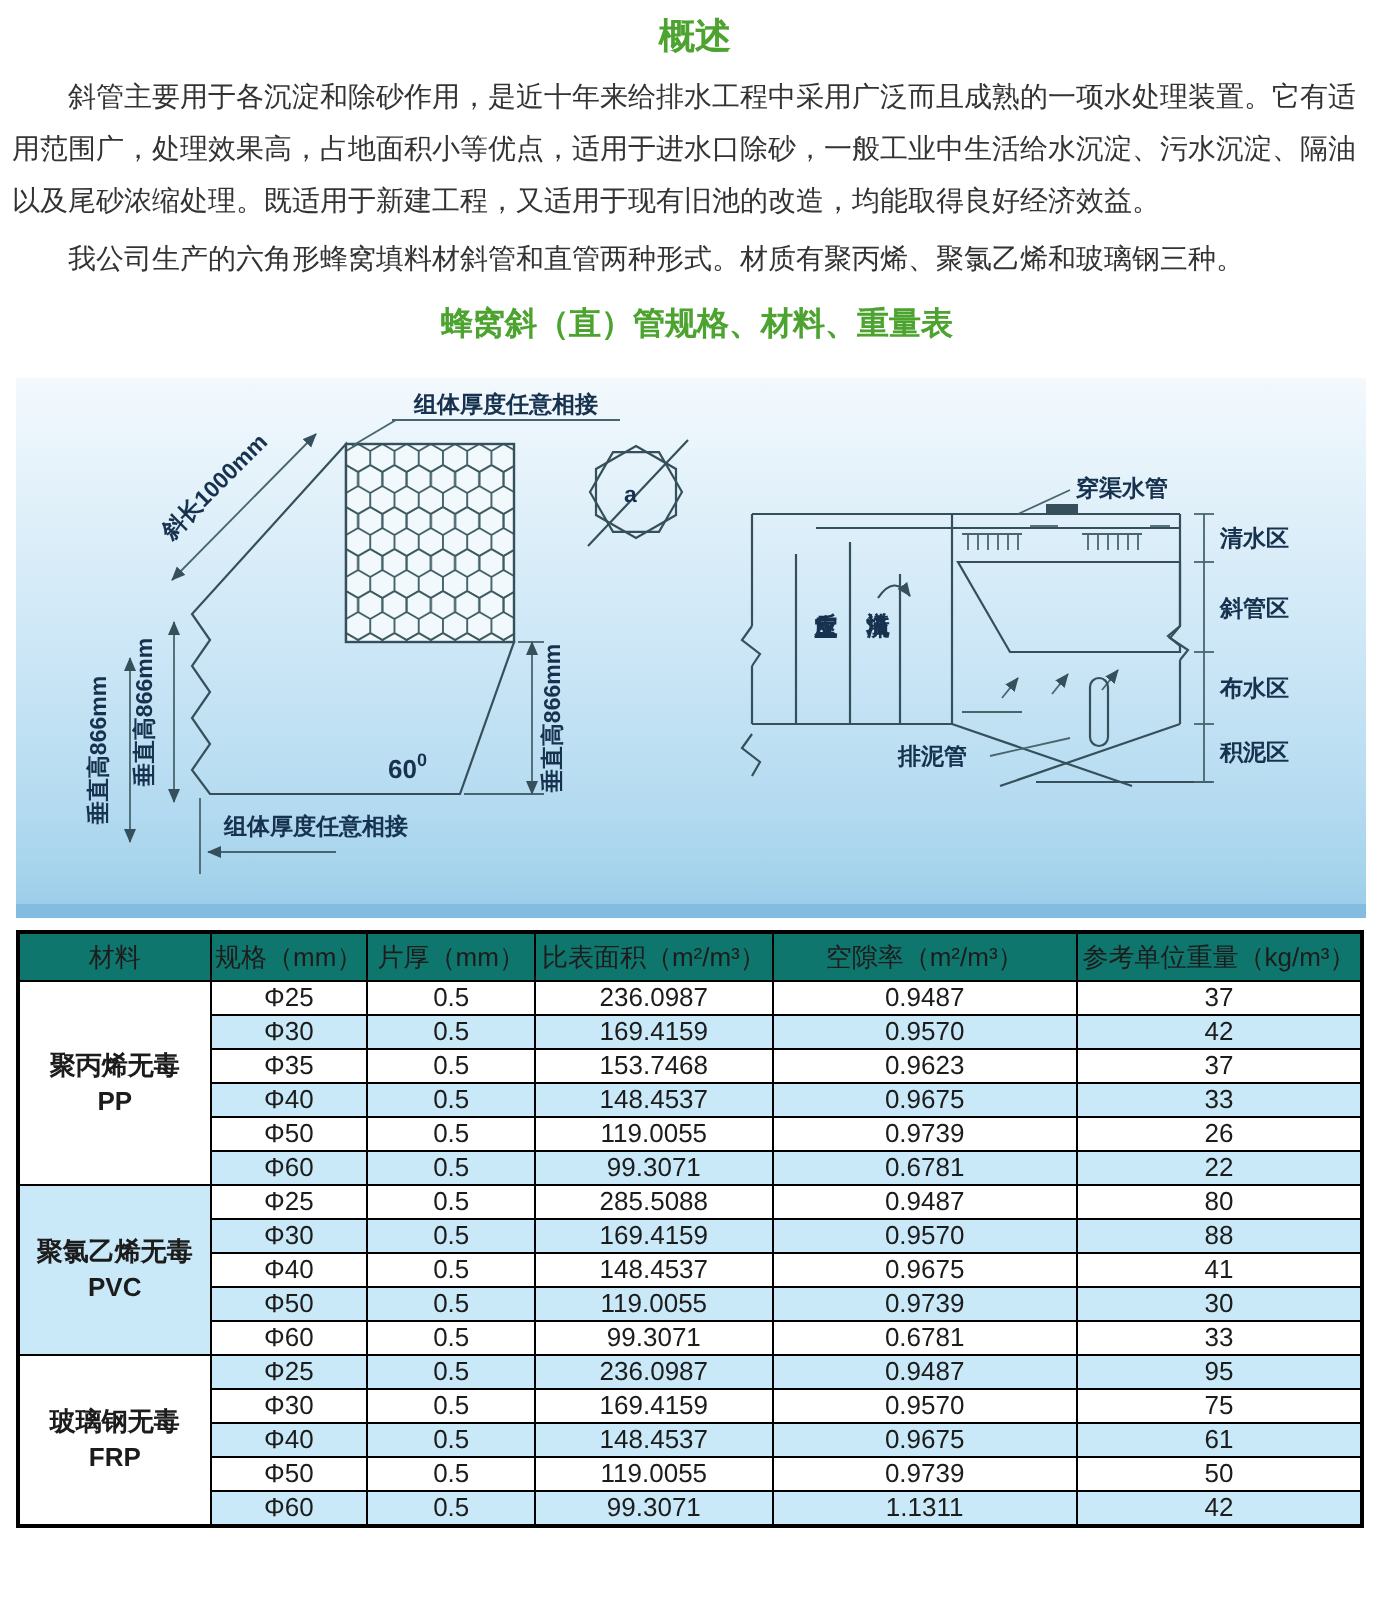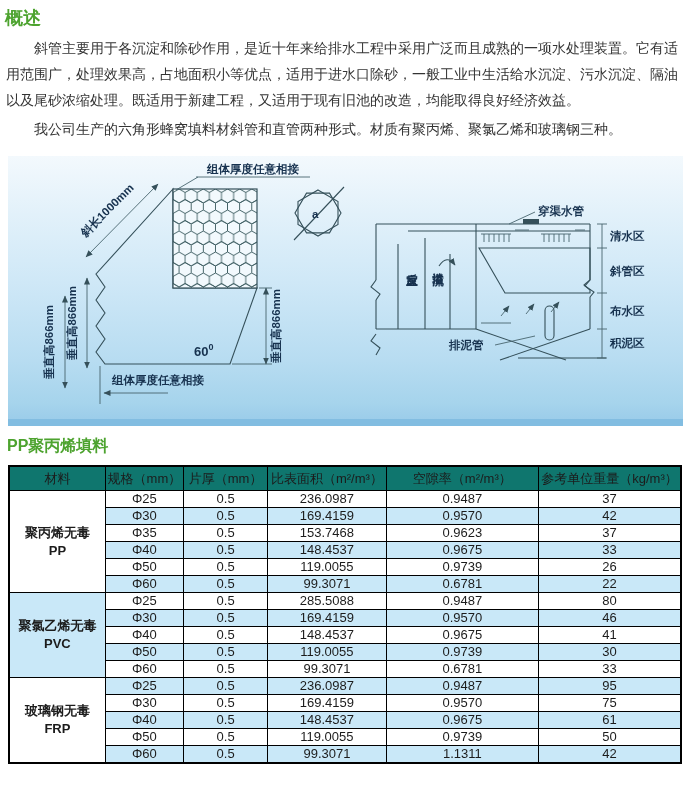--- a/index.html
+++ b/index.html
@@ -1,19 +1,19 @@
 <!DOCTYPE html>
 <html><head>
 <meta charset="utf-8">
 <style>
   html,body{margin:0;padding:0;background:#fff;}
   body{width:690px;font-family:"Liberation Sans","DejaVu Sans",sans-serif;color:#333;}
   .page{width:690px;}
 
-  .h-green{color:#4da32f;font-weight:bold;margin:0;}
+  .h-green{color:#4da32f;font-weight:bold;margin:0;text-align:center;}
   #overview-title{font-size:18px;padding:6px 0 2px 5px;}
   .section-title{font-size:16px;padding:10px 0 2px 7px;}
 
   .para{font-size:14px;line-height:26px;margin:3px 6px 0 6px;text-indent:2em;color:#333;}
 
   .diagram-box{
     width:675px;height:263px;margin:14px 0 0 8px;
     background:linear-gradient(180deg,#f3f9fd 0%,#e2f1fa 22%,#cfe8f7 48%,#b7dcf1 78%,#a6d4ec 94%,#9ccdea 100%);
     border-bottom:7px solid #82bde1;
     display:flex;overflow:hidden;
@@ -39,20 +39,21 @@
 </style>
 </head>
 <body>
 
 <div class="page">
 
   <h2 class="h-green" id="overview-title">概述</h2>
   <p class="para">斜管主要用于各沉淀和除砂作用，是近十年来给排水工程中采用广泛而且成熟的一项水处理装置。它有适用范围广，处理效果高，占地面积小等优点，适用于进水口除砂，一般工业中生活给水沉淀、污水沉淀、隔油以及尾砂浓缩处理。既适用于新建工程，又适用于现有旧池的改造，均能取得良好经济效益。</p>
   <p class="para">我公司生产的六角形蜂窝填料材斜管和直管两种形式。材质有聚丙烯、聚氯乙烯和玻璃钢三种。</p>
 
+  <h2 class="h-green section-title">蜂窝斜（直）管规格、材料、重量表</h2>
 
   <div class="diagram-box">
 
     <svg width="345" height="263" viewBox="0 0 345 263">
       <defs>
         <marker id="ah" markerWidth="8" markerHeight="8" refX="6.5" refY="3" orient="auto-start-reverse" markerUnits="userSpaceOnUse">
           <path d="M0,0 L7,3 L0,6 Z" fill="#35505a"></path>
         </marker>
         <pattern id="hexpat" x="165" y="33" width="12.12" height="21" patternUnits="userSpaceOnUse">
           <rect width="12.12" height="21" fill="#f2f9fd"></rect>
@@ -183,21 +184,20 @@
           <line x1="244" y1="172" x2="254" y2="172"></line>
         </g>
         <text class="dlabel" x="257" y="54">清水区</text>
         <text class="dlabel" x="257" y="89">斜管区</text>
         <text class="dlabel" x="257" y="129">布水区</text>
         <text class="dlabel" x="257" y="161">积泥区</text>
       </g>
     </svg>
   </div>
 
-  <h2 class="h-green section-title">PP聚丙烯填料</h2>
 
   <table class="spec">
     <colgroup>
       <col style="width:96px">
         <col style="width:78px">
         <col style="width:84px">
       <col style="width:118px">
         <col style="width:152px">
         <col style="width:142px">
     </colgroup>
@@ -267,21 +267,21 @@
           <td>0.5</td>
           <td>285.5088</td>
           <td>0.9487</td>
           <td>80</td>
         </tr>
         <tr>
           <td class="shaded">Φ30</td>
           <td class="shaded">0.5</td>
           <td class="shaded">169.4159</td>
           <td class="shaded">0.9570</td>
-          <td class="shaded">46</td>
+          <td class="shaded">88</td>
         </tr>
         <tr>
           <td>Φ40</td>
           <td>0.5</td>
           <td>148.4537</td>
           <td>0.9675</td>
           <td>41</td>
         </tr>
         <tr>
           <td class="shaded">Φ50</td>

